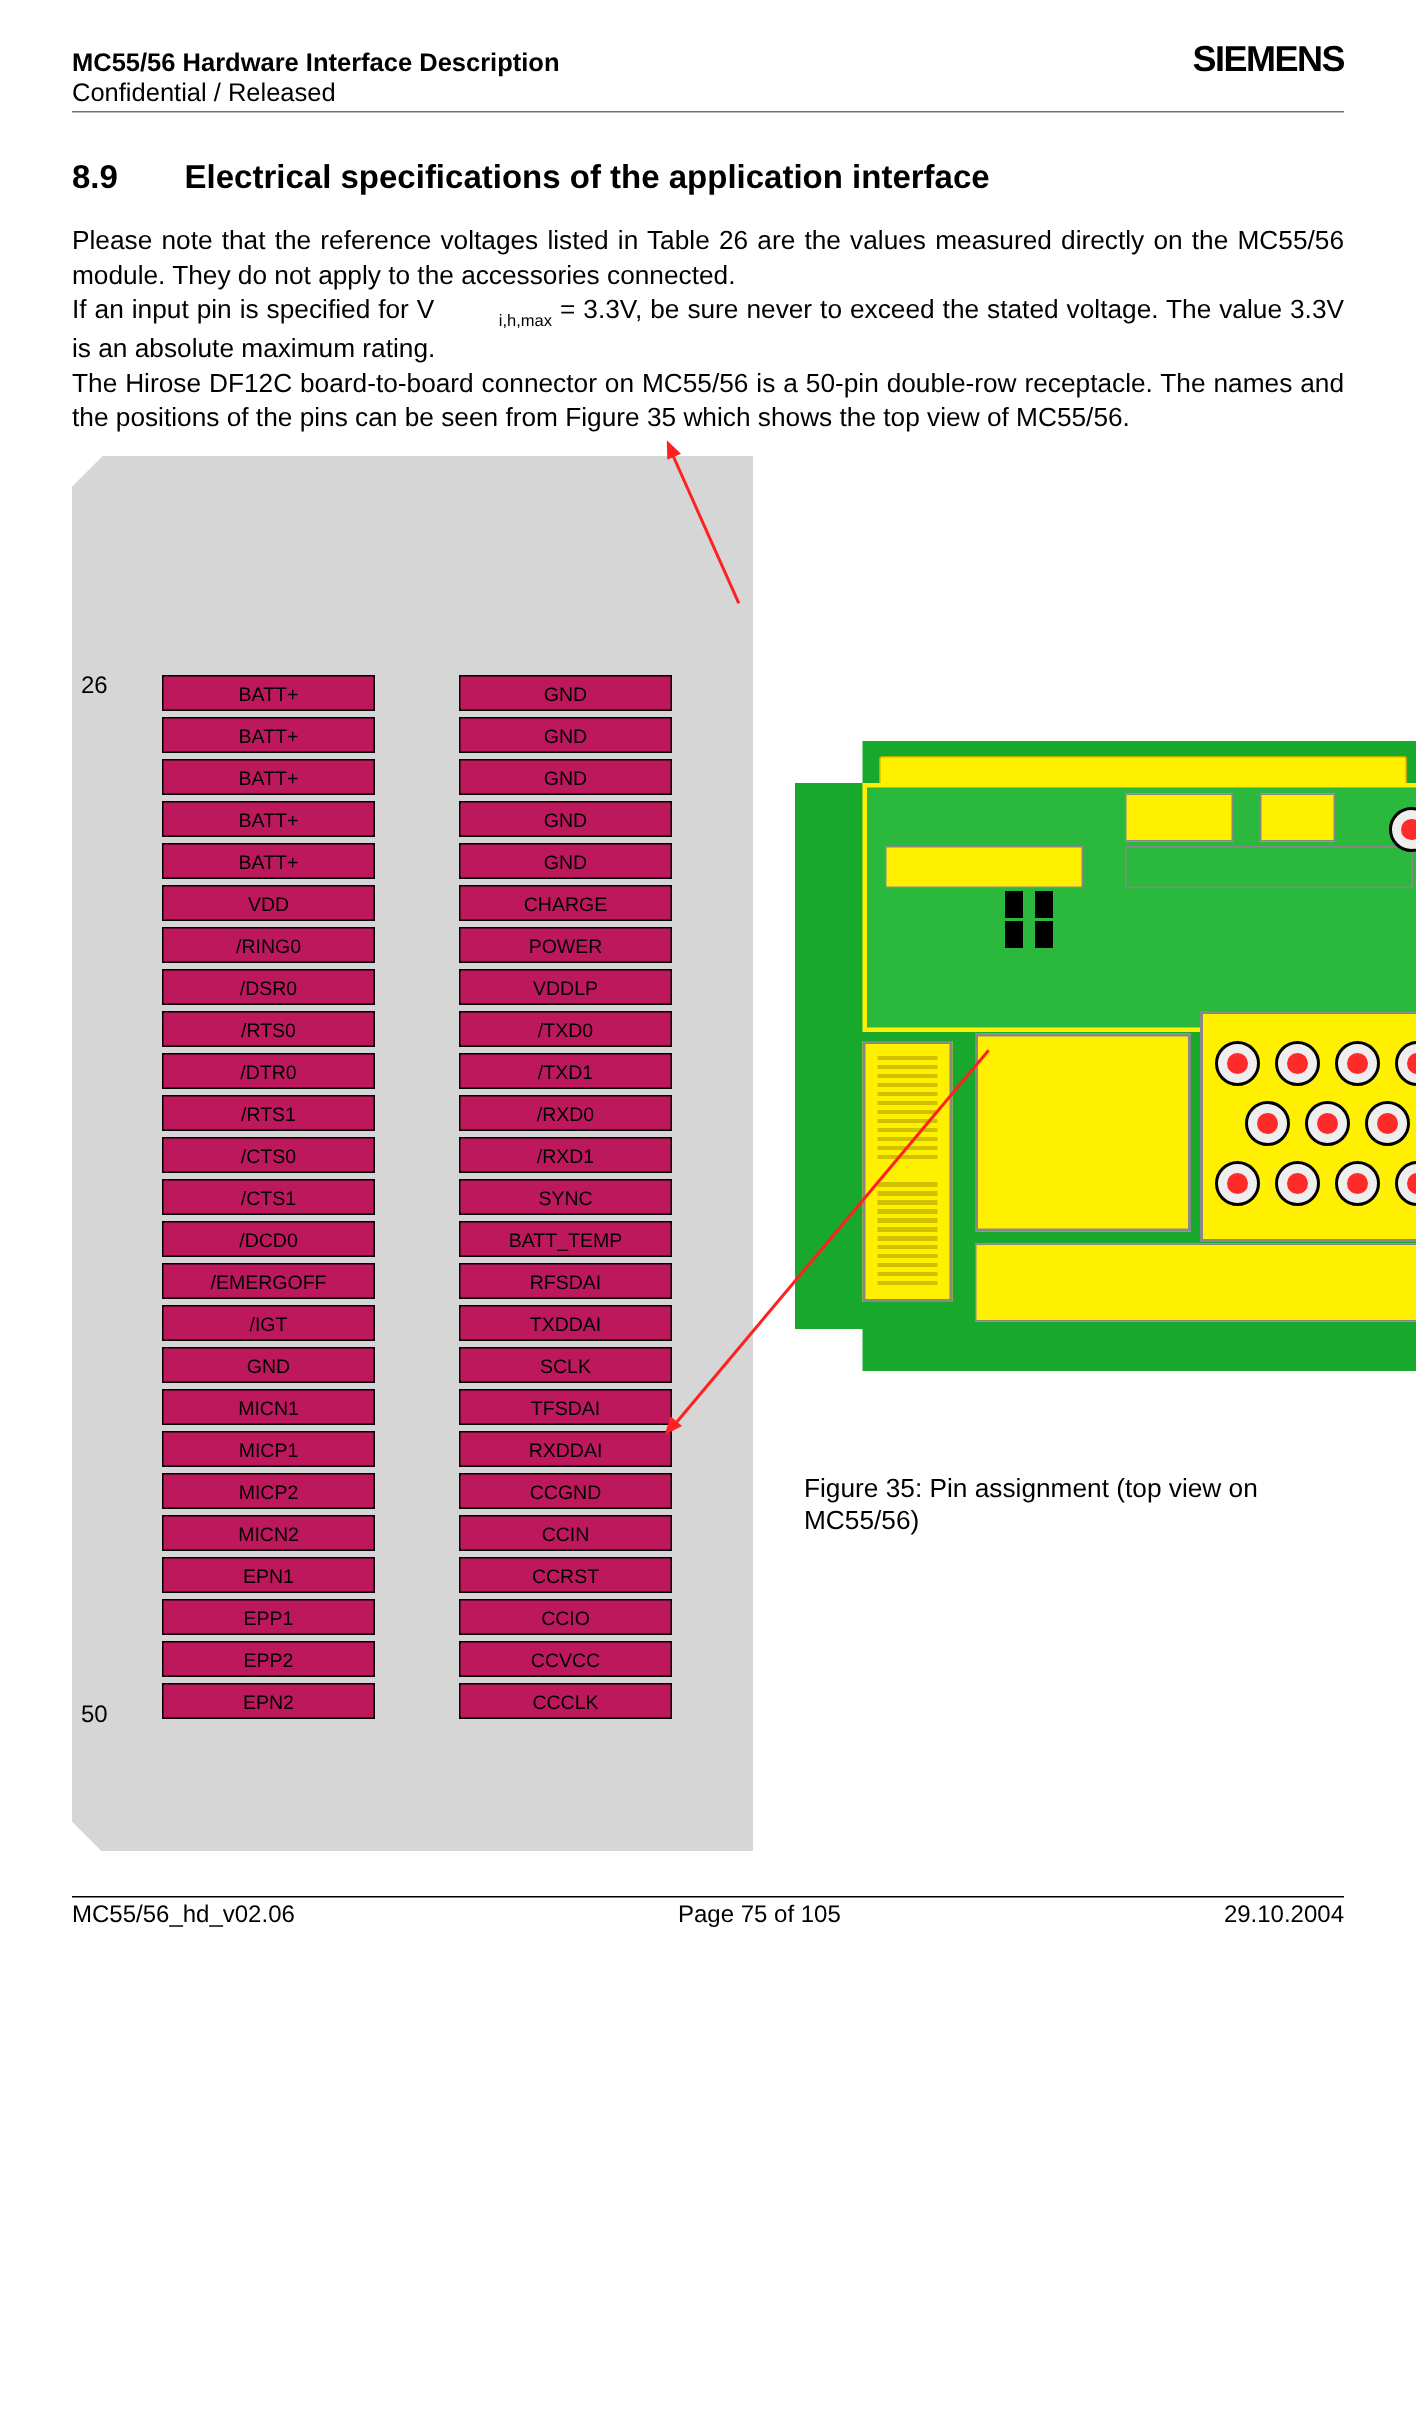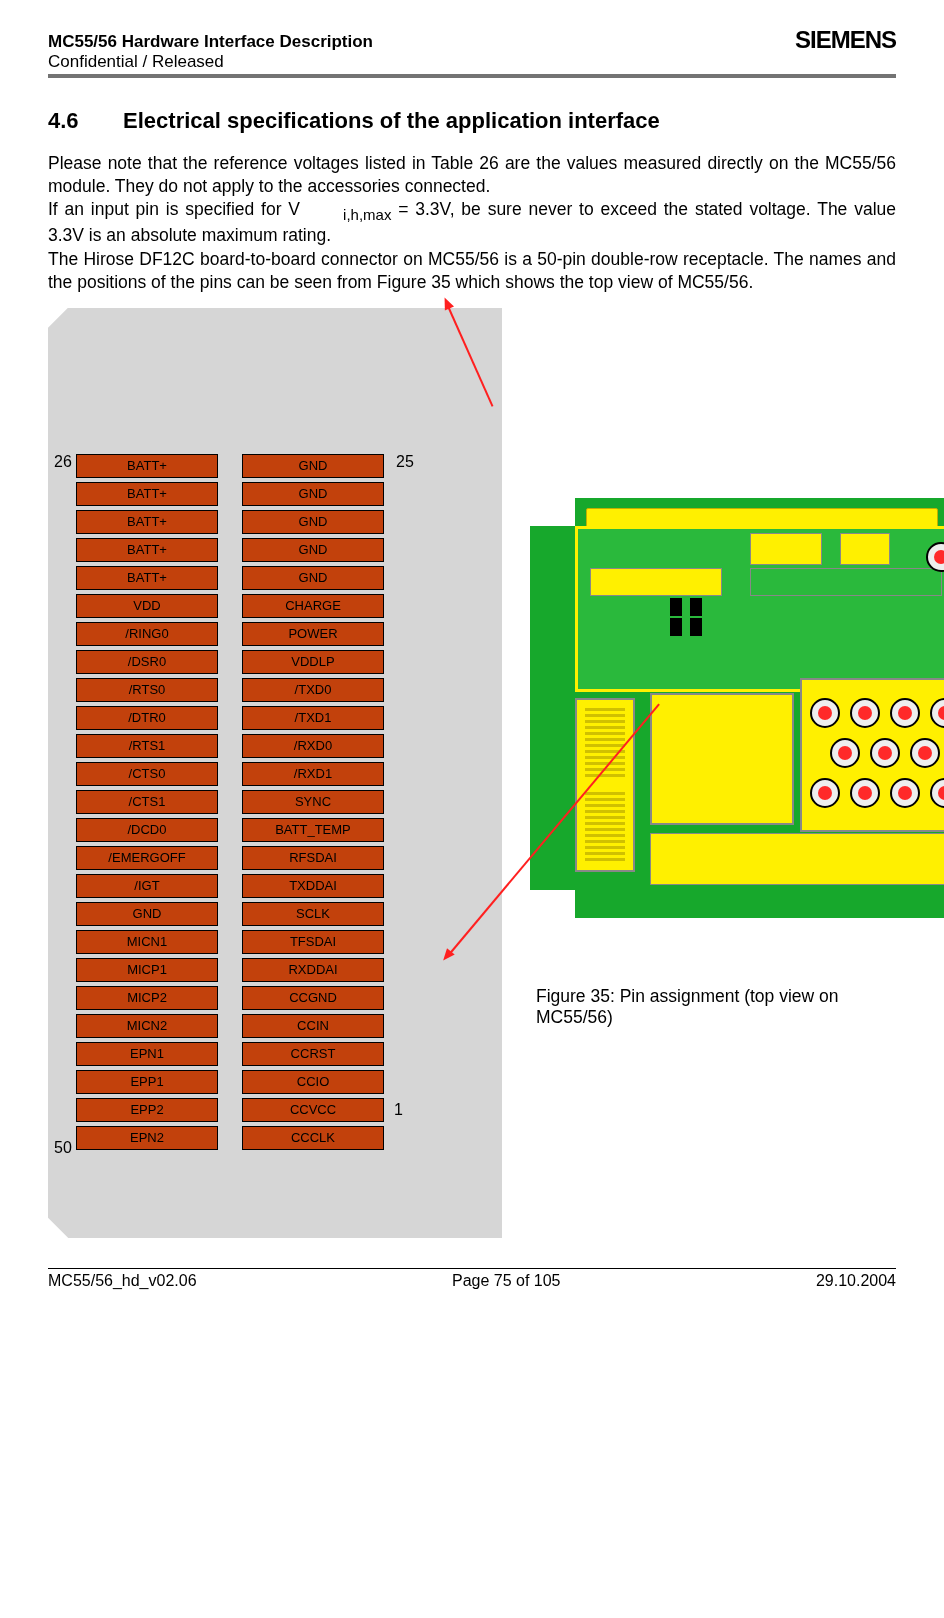--- a/index.html
+++ b/index.html
@@ -11,21 +11,21 @@
     width: 944px;
   }
   .page {
     padding: 32px 48px 20px 48px;
     box-sizing: border-box;
   }
   .header {
     display: flex;
     justify-content: space-between;
     align-items: flex-start;
-    border-bottom: 4px solid #737373;
+    border-bottom: 1px solid #737373;
     padding-bottom: 2px;
     margin-bottom: 30px;
   }
   .hdr-left {
     display: flex;
     flex-direction: column;
   }
   .hdr-t {
     font-weight: bold;
     font-size: 17px;
@@ -51,21 +51,21 @@
     font-size: 22px;
     display: inline-block;
     text-align: right;
   }
   .body-text {
     font-size: 17.5px;
     line-height: 1.32;
     margin-top: 18px;
     text-align: justify;
   }
-  sub { font-size: 15px; vertical-align: sub; padding-left: 43px; }
+  sub { font-size: 11px; vertical-align: sub; padding-left: 43px; }
 
   .fig-wrap {
     display: flex;
     margin-top: 14px;
     position: relative;
   }
   .pin-panel {
     width: 454px;
     height: 930px;
     background: #d6d6d6;
@@ -98,25 +98,26 @@
   }
   .pin-col {
     display: flex;
     flex-direction: column;
     gap: 4px;
   }
   .pin-box {
     width: 140px;
     height: 22px;
     border: 1px solid #000;
-    background: #c2410c;
+    background: #be185d;
     font-size: 13px;
     display: flex;
     align-items: center;
     justify-content: center;
+    margin-left: 32px;
   }
   .pn {
     position: absolute;
     font-size: 16px;
   }
   .pn26 { top: 145px; left: 6px; }
   .pn50 { top: 831px; left: 6px; }
   .pn25 { top: 145px; left: 348px; }
   .pn1  { top: 793px; left: 346px; }
 
@@ -242,21 +243,21 @@
 <div class="page">
   <div class="header">
     <div class="hdr-left">
       <span class="hdr-t">MC55/56 Hardware Interface Description</span>
       <span class="hdr-sub">Confidential / Released</span>
     </div>
     <div class="siemens-logo">SIEMENS</div>
   </div>
 
   <div>
-    <span class="section-num">4.6</span>
+    <span class="section-num">8.9</span>
     <span class="section-title">Electrical specifications of the application interface</span>
   </div>
 
   <div class="body-text" id="bodyTxt">Please note that the reference voltages listed in Table 26 are the values measured directly on the MC55/56 module. They do not apply to the accessories connected.<br>If an input pin is specified for V<sub>i,h,max</sub> = 3.3V, be sure never to exceed the stated voltage. The value 3.3V is an absolute maximum rating.<br>The Hirose DF12C board-to-board connector on MC55/56 is a 50-pin double-row receptacle. The names and the positions of the pins can be seen from Figure 35 which shows the top view of MC55/56.</div>
 
   <div class="fig-wrap">
     <div class="pin-panel">
       <div class="notch-tl"></div>
       <div class="notch-bl"></div>
       <span class="pn pn26">26</span>

